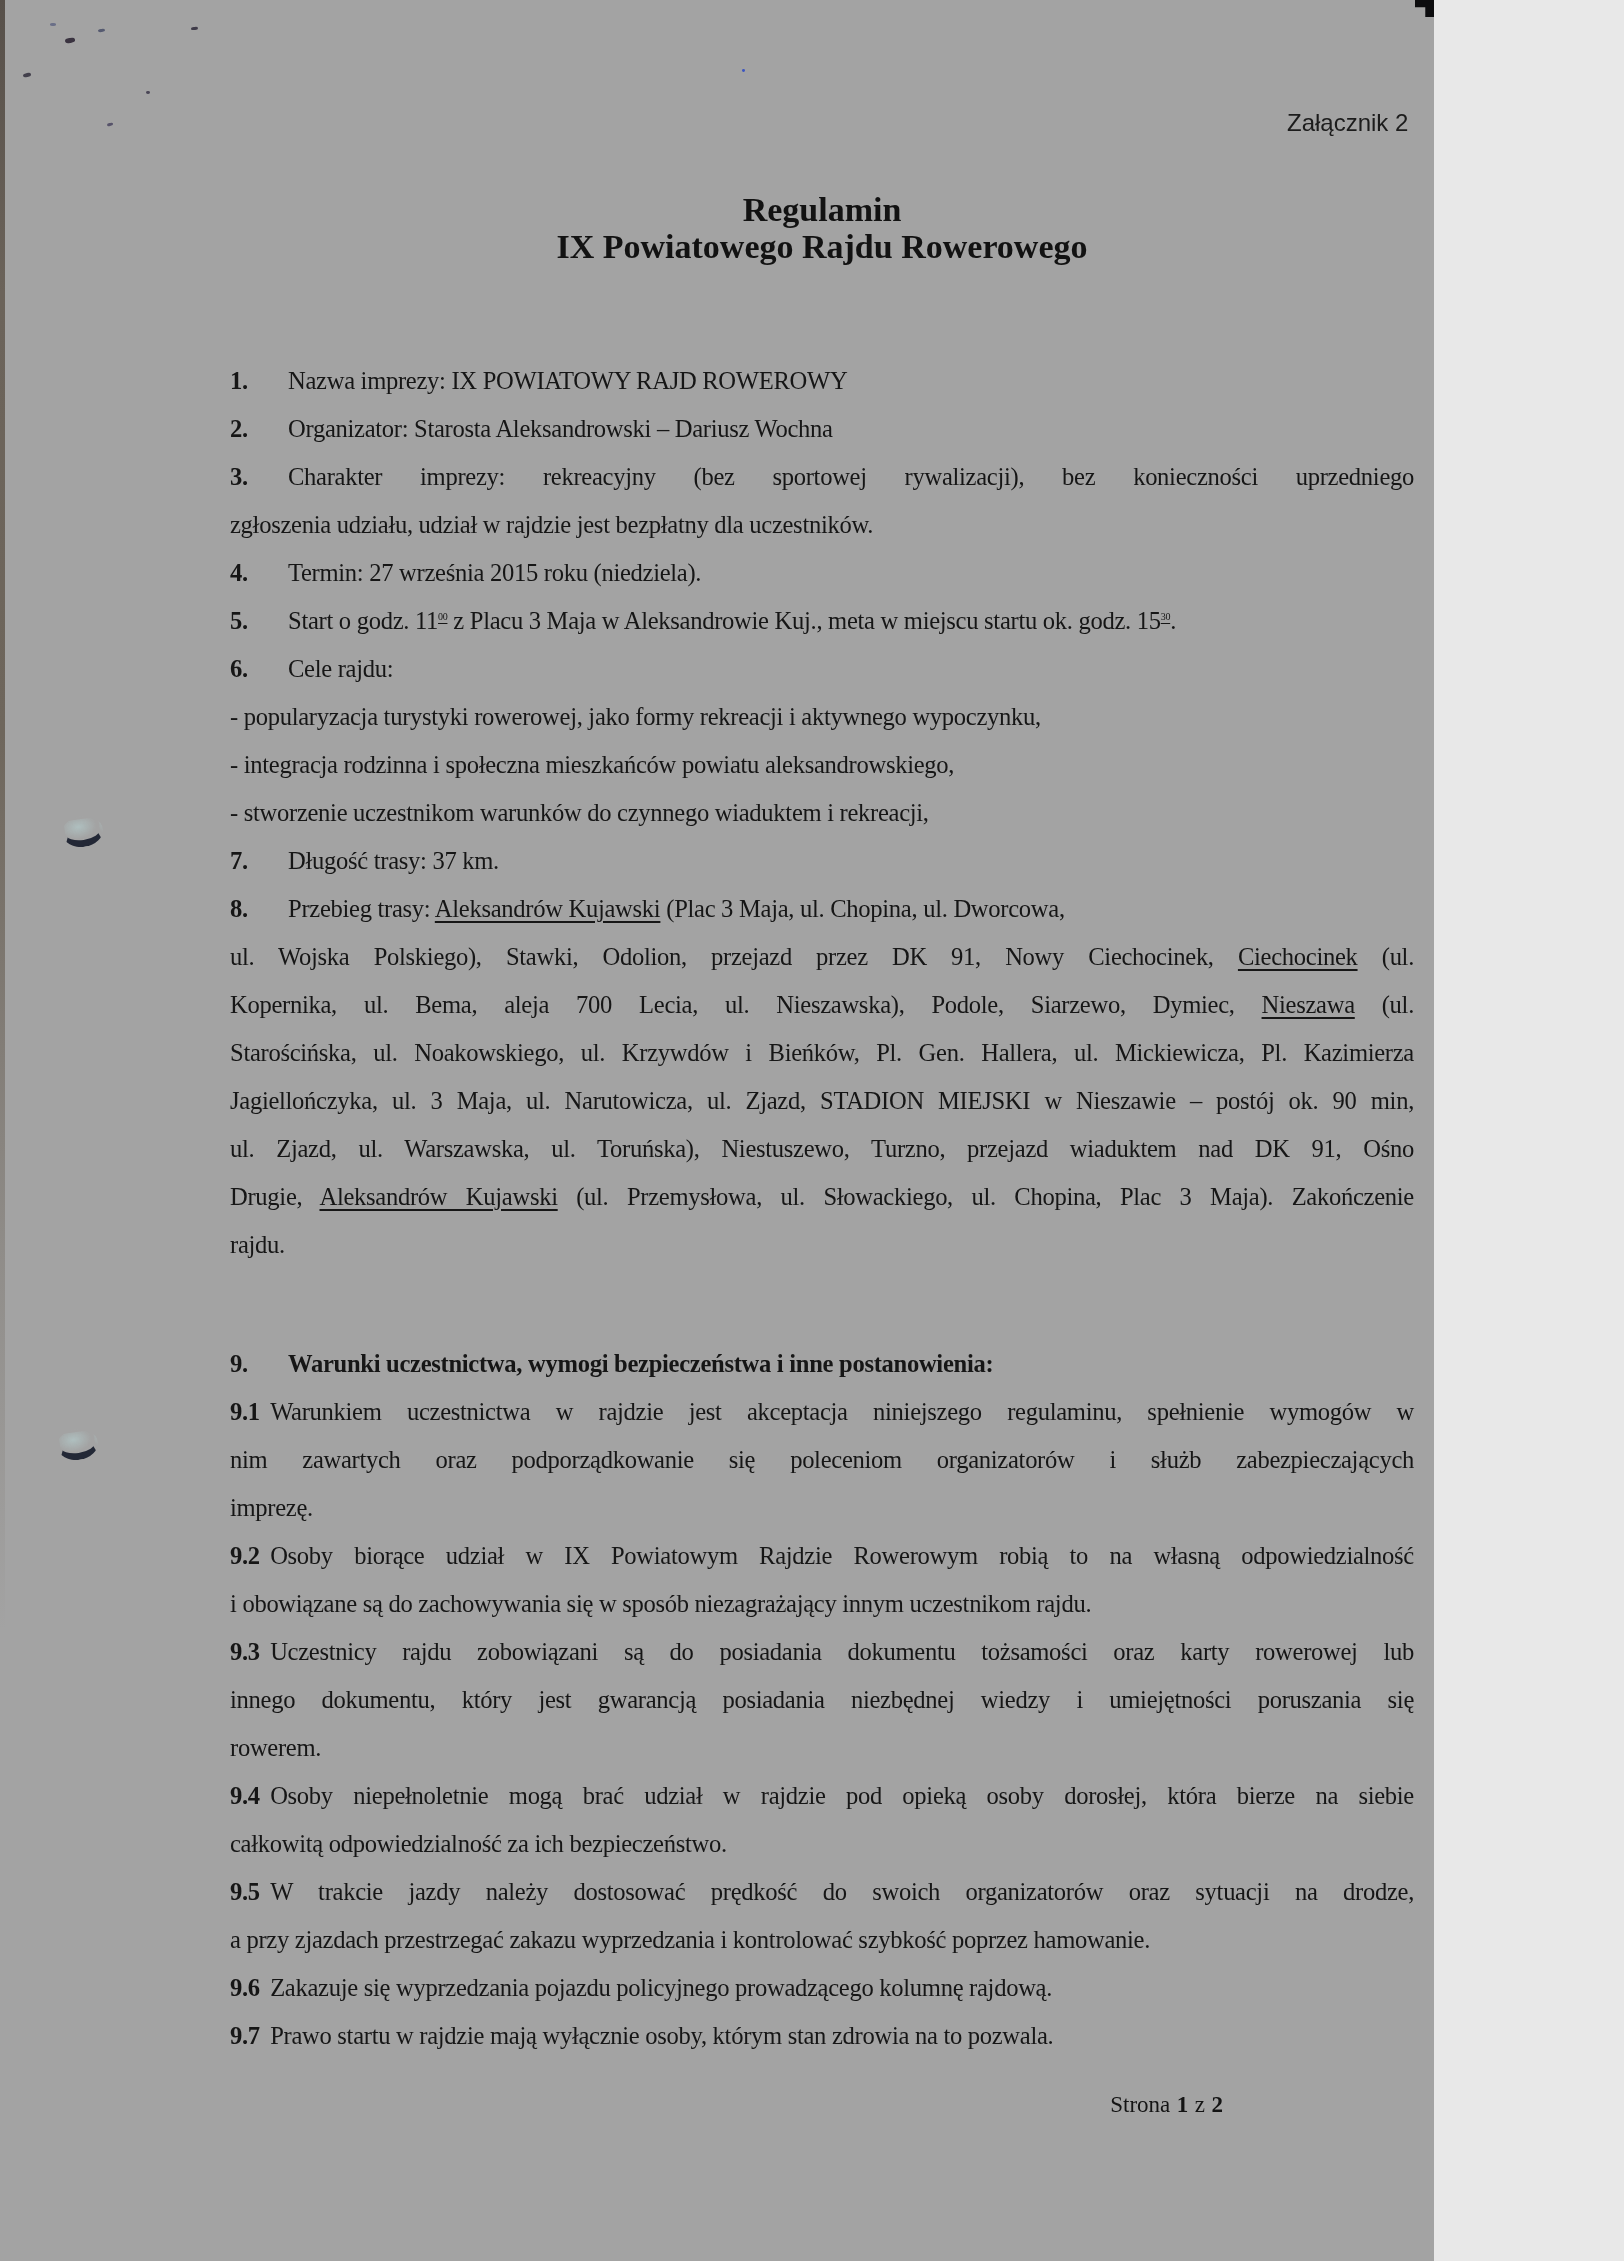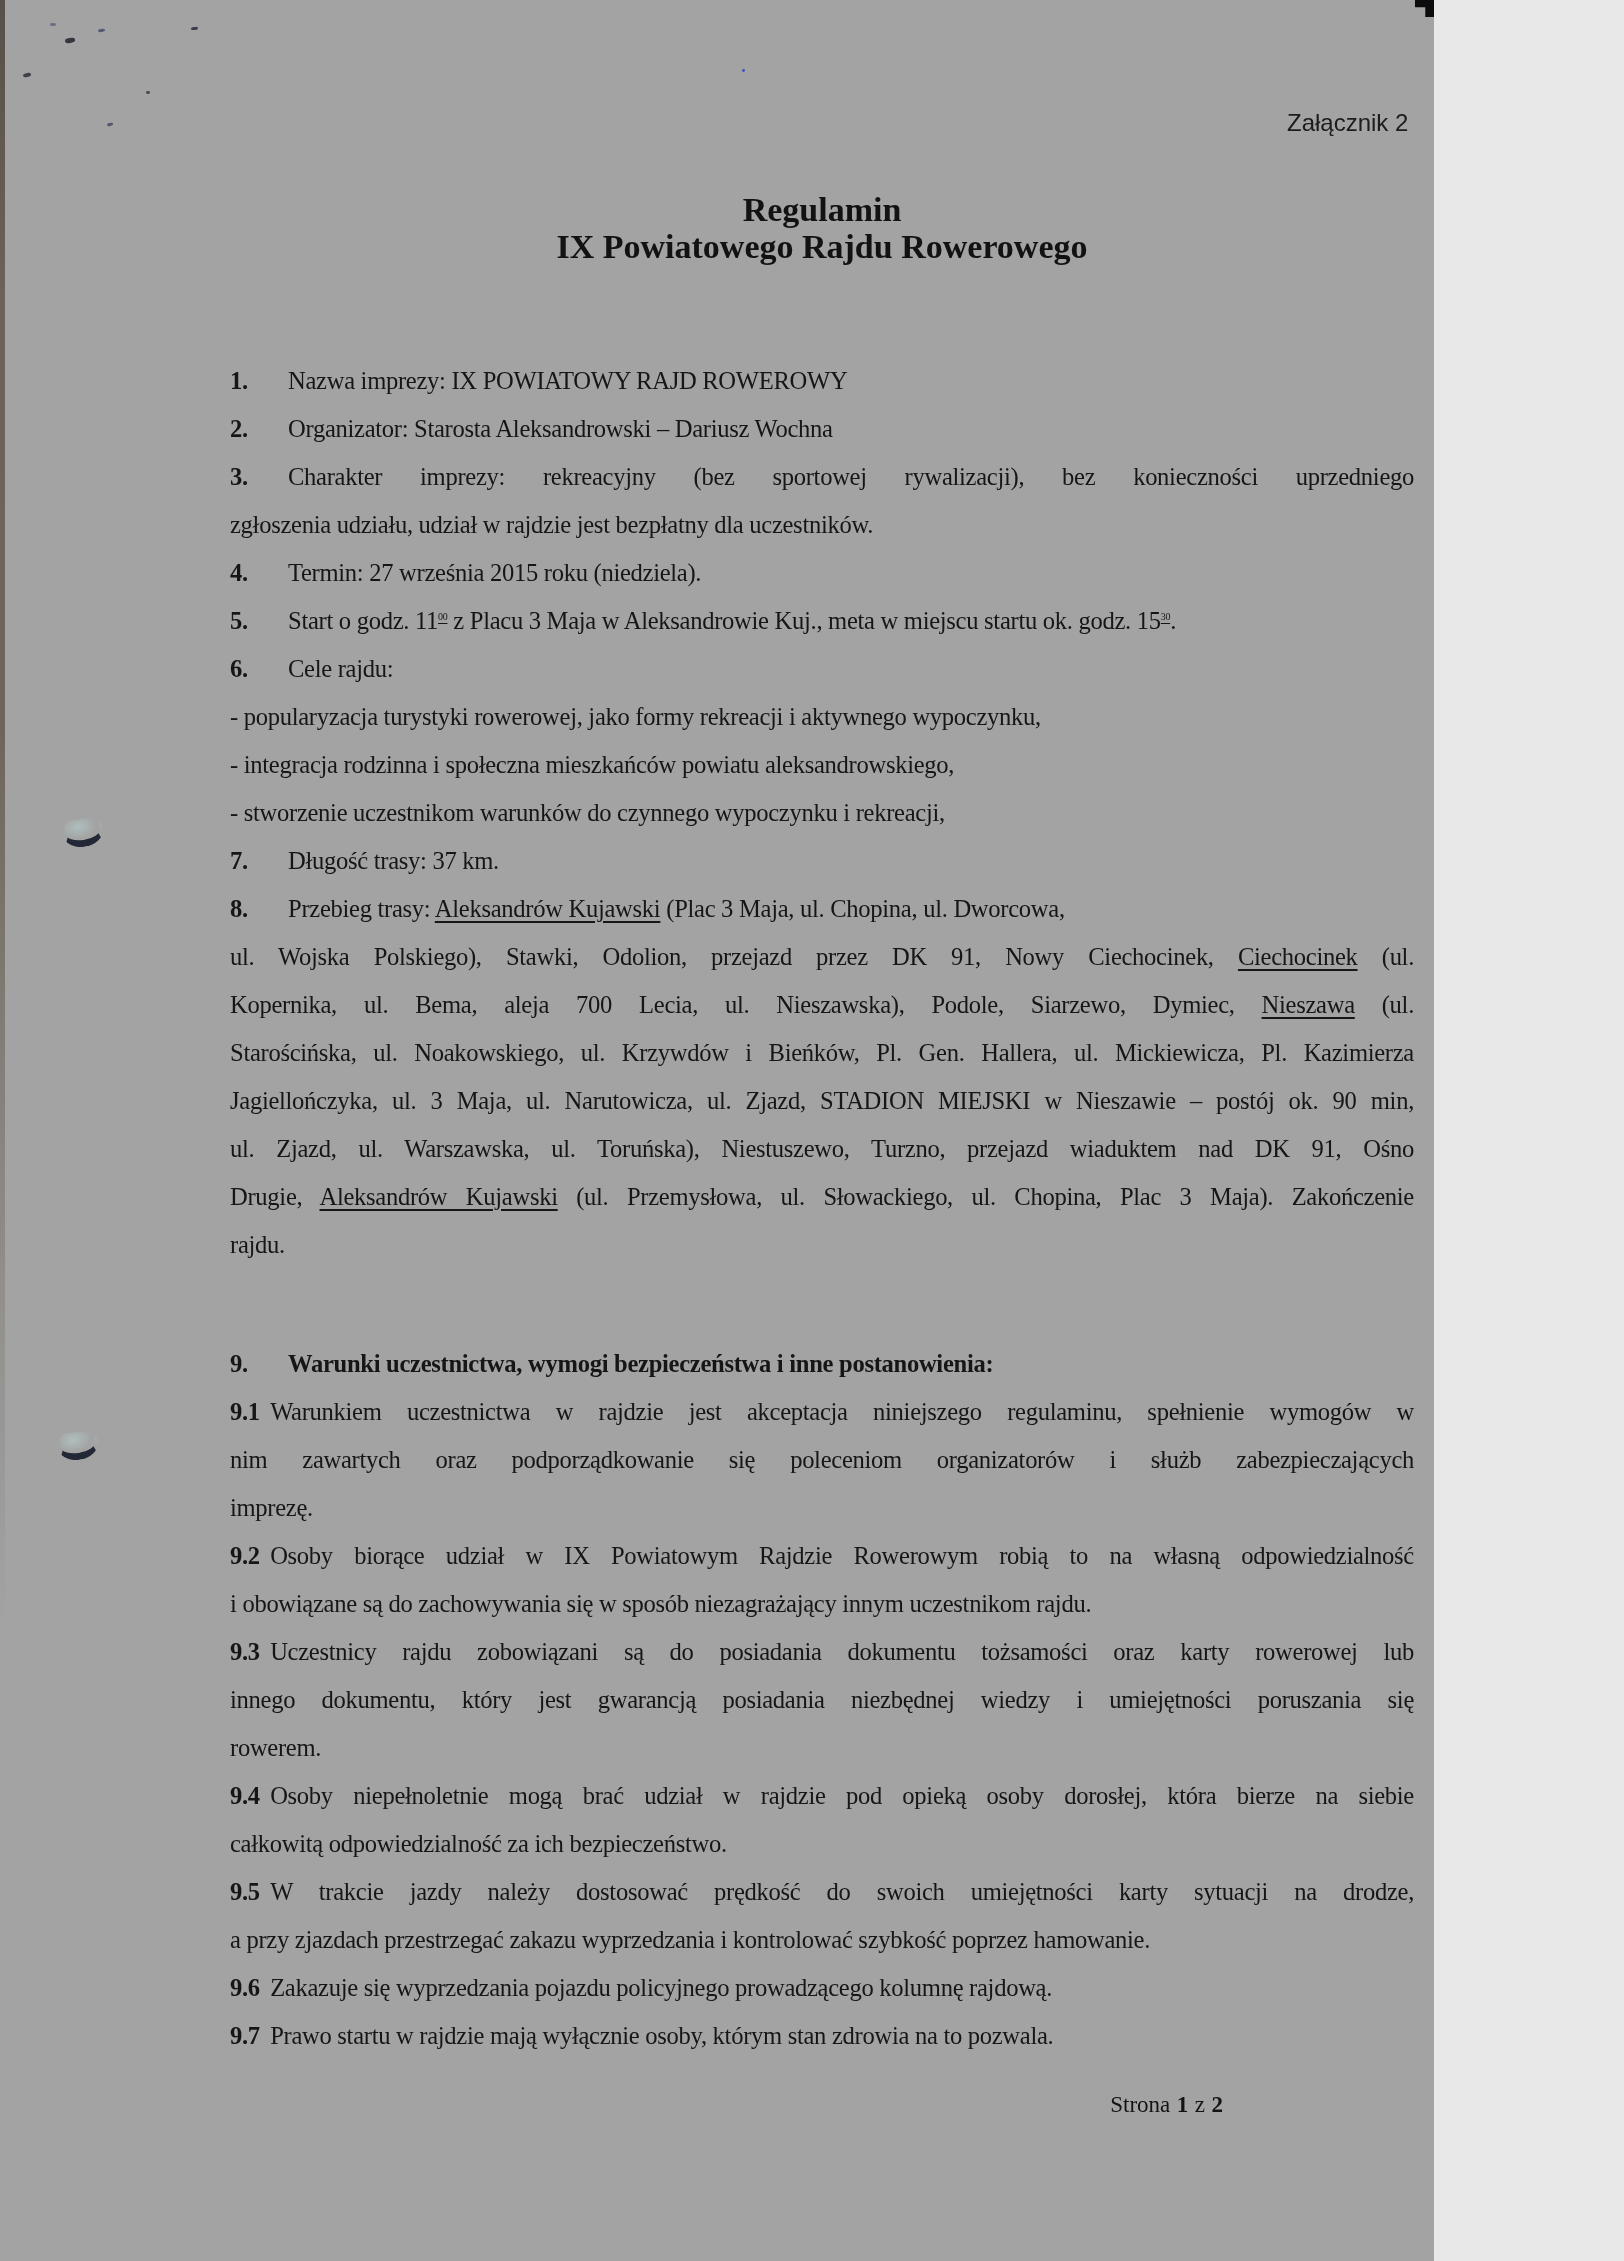--- a/index.html
+++ b/index.html
@@ -106,21 +106,21 @@
         <div class="block item">
           <div class="ln"><span class="nm num">6.</span><span>Cele rajdu:</span></div>
         </div>
         <div class="block dash">
           <div class="ln"><span>- popularyzacja turystyki rowerowej, jako formy rekreacji i aktywnego wypoczynku,</span></div>
         </div>
         <div class="block dash">
           <div class="ln"><span>- integracja rodzinna i społeczna mieszkańców powiatu aleksandrowskiego,</span></div>
         </div>
         <div class="block dash">
-          <div class="ln"><span>- stworzenie uczestnikom warunków do czynnego wypoczynku i rekreacji,</span></div>
+          <div class="ln"><span>- stworzenie uczestnikom warunków do czynnego wiaduktem i rekreacji,</span></div>
         </div>
         <div class="block item">
           <div class="ln"><span class="nm num">7.</span><span>Długość trasy: 37 km.</span></div>
         </div>
         <div class="block item">
           <div class="ln"><span class="nm num">8.</span><span>Przebieg trasy: </span><span class="u">Aleksandrów Kujawski</span><span> (Plac 3 Maja, ul. Chopina, ul. Dworcowa,</span></div>
           <div class="ln jl"><span>ul. Wojska Polskiego), Stawki, Odolion, przejazd przez DK 91, Nowy Ciechocinek, </span><span class="u">Ciechocinek</span><span> (ul.</span></div>
           <div class="ln jl"><span>Kopernika, ul. Bema, aleja 700 Lecia, ul. Nieszawska), Podole, Siarzewo, Dymiec, </span><span class="u">Nieszawa</span><span> (ul.</span></div>
           <div class="ln jl"><span>Starościńska, ul. Noakowskiego, ul. Krzywdów i Bieńków, Pl. Gen. Hallera, ul. Mickiewicza, Pl. Kazimierza</span></div>
           <div class="ln jl"><span>Jagiellończyka, ul. 3 Maja, ul. Narutowicza, ul. Zjazd, STADION MIEJSKI w Nieszawie – postój ok. 90 min,</span></div>
@@ -143,21 +143,21 @@
         <div class="block sub">
           <div class="ln jl"><span class="nm subnum">9.3</span><span>Uczestnicy rajdu zobowiązani są do posiadania dokumentu tożsamości oraz karty rowerowej lub</span></div>
           <div class="ln jl"><span>innego dokumentu, który jest gwarancją posiadania niezbędnej wiedzy i umiejętności poruszania się</span></div>
           <div class="ln"><span>rowerem.</span></div>
         </div>
         <div class="block sub">
           <div class="ln jl"><span class="nm subnum">9.4</span><span>Osoby niepełnoletnie mogą brać udział w rajdzie pod opieką osoby dorosłej, która bierze na siebie</span></div>
           <div class="ln"><span>całkowitą odpowiedzialność za ich bezpieczeństwo.</span></div>
         </div>
         <div class="block sub">
-          <div class="ln jl"><span class="nm subnum">9.5</span><span>W trakcie jazdy należy dostosować prędkość do swoich umiejętności karty sytuacji na drodze,</span></div>
+          <div class="ln jl"><span class="nm subnum">9.5</span><span>W trakcie jazdy należy dostosować prędkość do swoich organizatorów oraz sytuacji na drodze,</span></div>
           <div class="ln"><span>a przy zjazdach przestrzegać zakazu wyprzedzania i kontrolować szybkość poprzez hamowanie.</span></div>
         </div>
         <div class="block sub">
           <div class="ln"><span class="nm subnum">9.6</span><span>Zakazuje się wyprzedzania pojazdu policyjnego prowadzącego kolumnę rajdową.</span></div>
         </div>
         <div class="block sub">
           <div class="ln"><span class="nm subnum">9.7</span><span>Prawo startu w rajdzie mają wyłącznie osoby, którym stan zdrowia na to pozwala.</span></div>
         </div>
       </div>
   </div>

